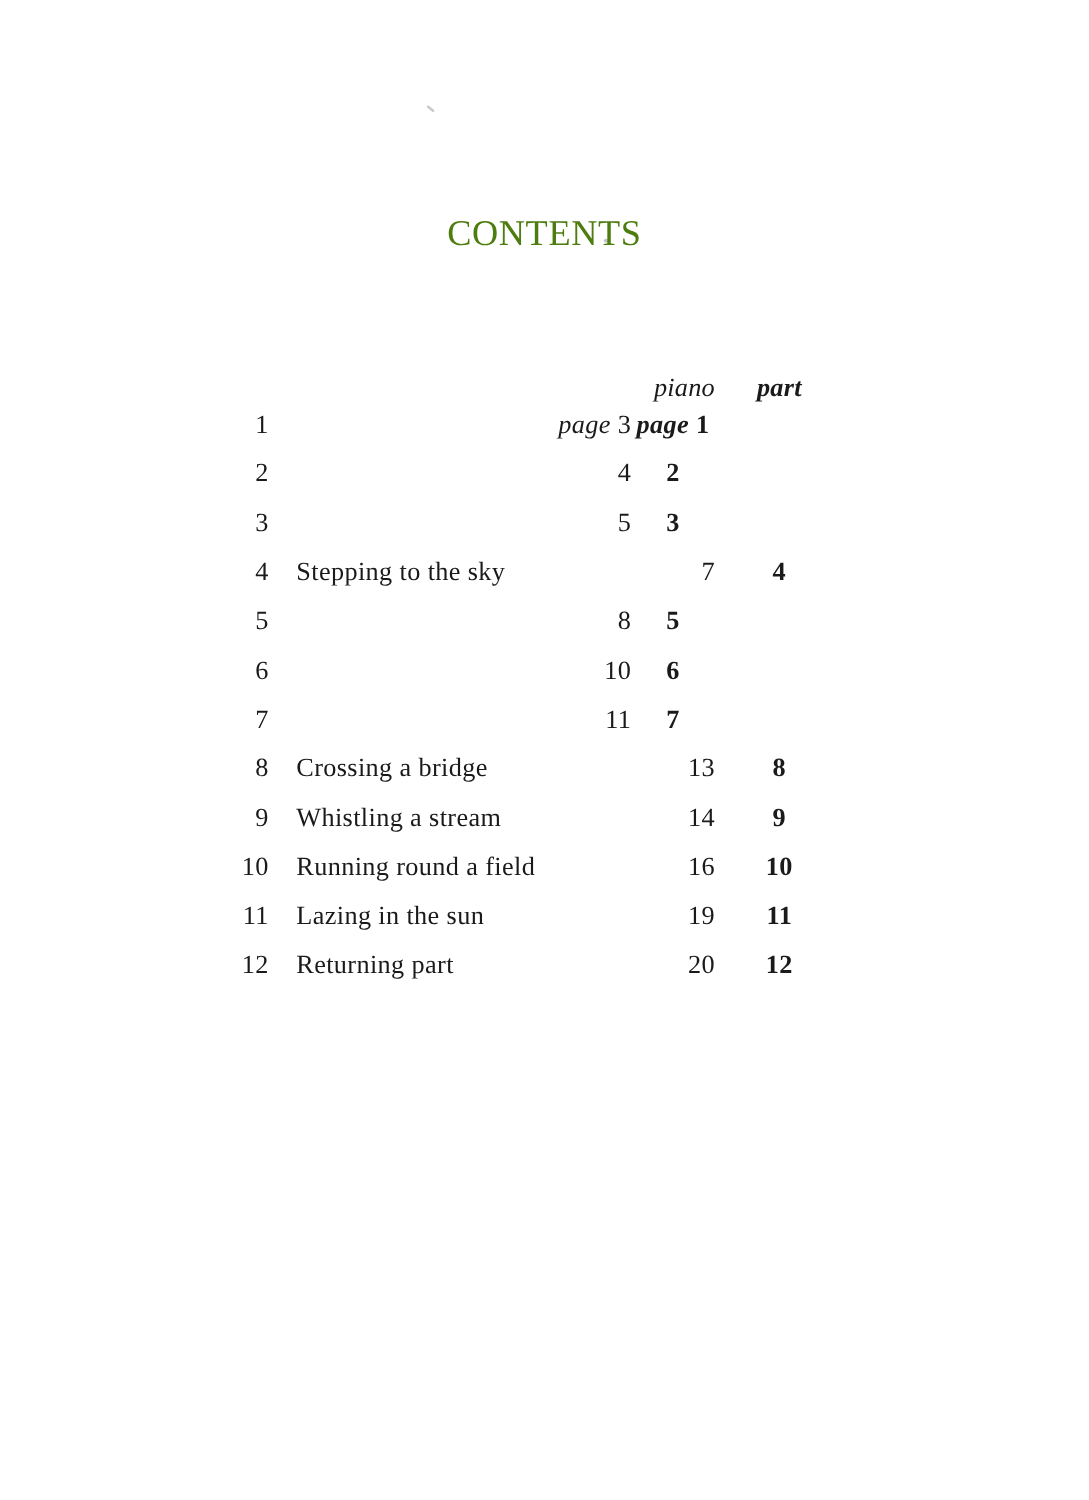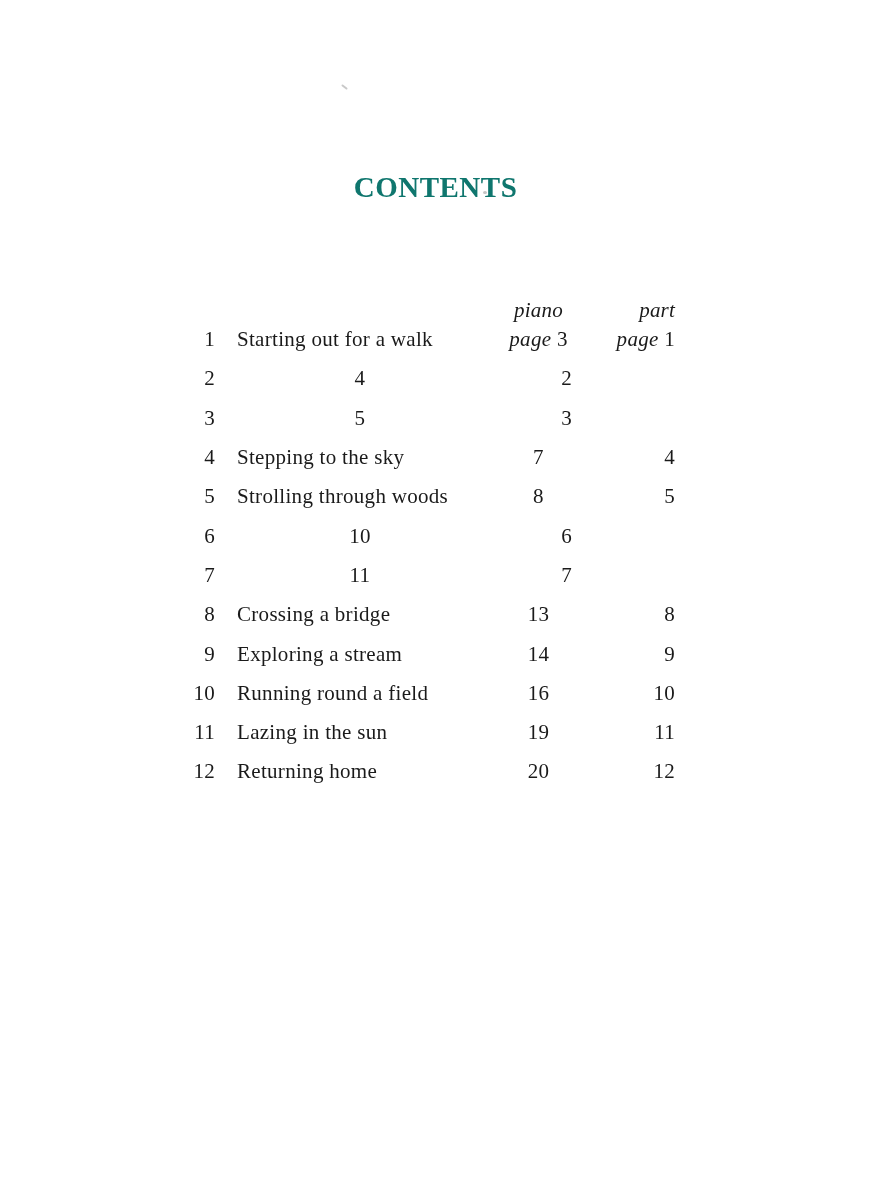--- a/index.html
+++ b/index.html
@@ -16,23 +16,23 @@
     font-family: "Liberation Serif", "DejaVu Serif", serif;
     color: #1a1a1a;
   }
   .doc-title {
     position: absolute;
     top: 152px;
     left: 0;
     width: 871px;
     text-align: center;
     font-size: 29px;
-    font-weight: bold;
+    font-weight: normal;
     letter-spacing: 0.5px;
-    color: #0f766e;
+    color: #4d7c0f;
   }
   .grid {
     display: grid;
     grid-template-columns: 215px 290px 67px 103px;
   }
   .toc-header {
     position: absolute;
     top: 297px;
     left: 0;
     width: 675px;
@@ -47,22 +47,22 @@
     width: 675px;
     font-size: 21px;
     letter-spacing: 0.3px;
   }
   .row {
     height: 39.3px;
     align-items: center;
   }
   .c-no   { text-align: right; }
   .c-title{ padding-left: 22px; }
-  .c-piano{ text-align: center; }
-  .c-part { text-align: right; }
+  .c-piano{ text-align: right; }
+  .c-part { text-align: center; font-weight: bold; }
   .hdr    { font-style: italic; letter-spacing: 0.2px; }
   .pw     { font-style: italic; }
   .speck-1 {
     position: absolute;
     left: 341px;
     top: 86px;
     width: 7px;
     height: 2px;
     background: #bcbcbc;
     border-radius: 1px;
@@ -94,21 +94,20 @@
     <span class="c-no"></span>
     <span class="c-title"></span>
     <span class="c-piano hdr">piano</span>
     <span class="c-part hdr">part</span>
   </div>
 
   <div class="toc-rows">
 
     <div class="grid row">
       <span class="c-no">1</span>
-      <span class="c-title">Starting out for a walk</span>
       <span class="c-piano"><span class="pw">page</span> <span>3</span></span>
       <span class="c-part"><span class="pw">page</span> <span>1</span></span>
     </div>
 
     <div class="grid row">
       <span class="c-no">2</span>
       <span class="c-piano">4</span>
       <span class="c-part">2</span>
     </div>
 
@@ -120,21 +119,20 @@
 
     <div class="grid row">
       <span class="c-no">4</span>
       <span class="c-title">Stepping to the sky</span>
       <span class="c-piano">7</span>
       <span class="c-part">4</span>
     </div>
 
     <div class="grid row">
       <span class="c-no">5</span>
-      <span class="c-title">Strolling through woods</span>
       <span class="c-piano">8</span>
       <span class="c-part">5</span>
     </div>
 
     <div class="grid row">
       <span class="c-no">6</span>
       <span class="c-piano">10</span>
       <span class="c-part">6</span>
     </div>
 
@@ -146,40 +144,40 @@
 
     <div class="grid row">
       <span class="c-no">8</span>
       <span class="c-title">Crossing a bridge</span>
       <span class="c-piano">13</span>
       <span class="c-part">8</span>
     </div>
 
     <div class="grid row">
       <span class="c-no">9</span>
-      <span class="c-title">Exploring a stream</span>
+      <span class="c-title">Whistling a stream</span>
       <span class="c-piano">14</span>
       <span class="c-part">9</span>
     </div>
 
     <div class="grid row">
       <span class="c-no">10</span>
       <span class="c-title">Running round a field</span>
       <span class="c-piano">16</span>
       <span class="c-part">10</span>
     </div>
 
     <div class="grid row">
       <span class="c-no">11</span>
       <span class="c-title">Lazing in the sun</span>
       <span class="c-piano">19</span>
       <span class="c-part">11</span>
     </div>
 
     <div class="grid row">
       <span class="c-no">12</span>
-      <span class="c-title">Returning home</span>
+      <span class="c-title">Returning part</span>
       <span class="c-piano">20</span>
       <span class="c-part">12</span>
     </div>
 
   </div>
 </div>
 
 </body></html>

